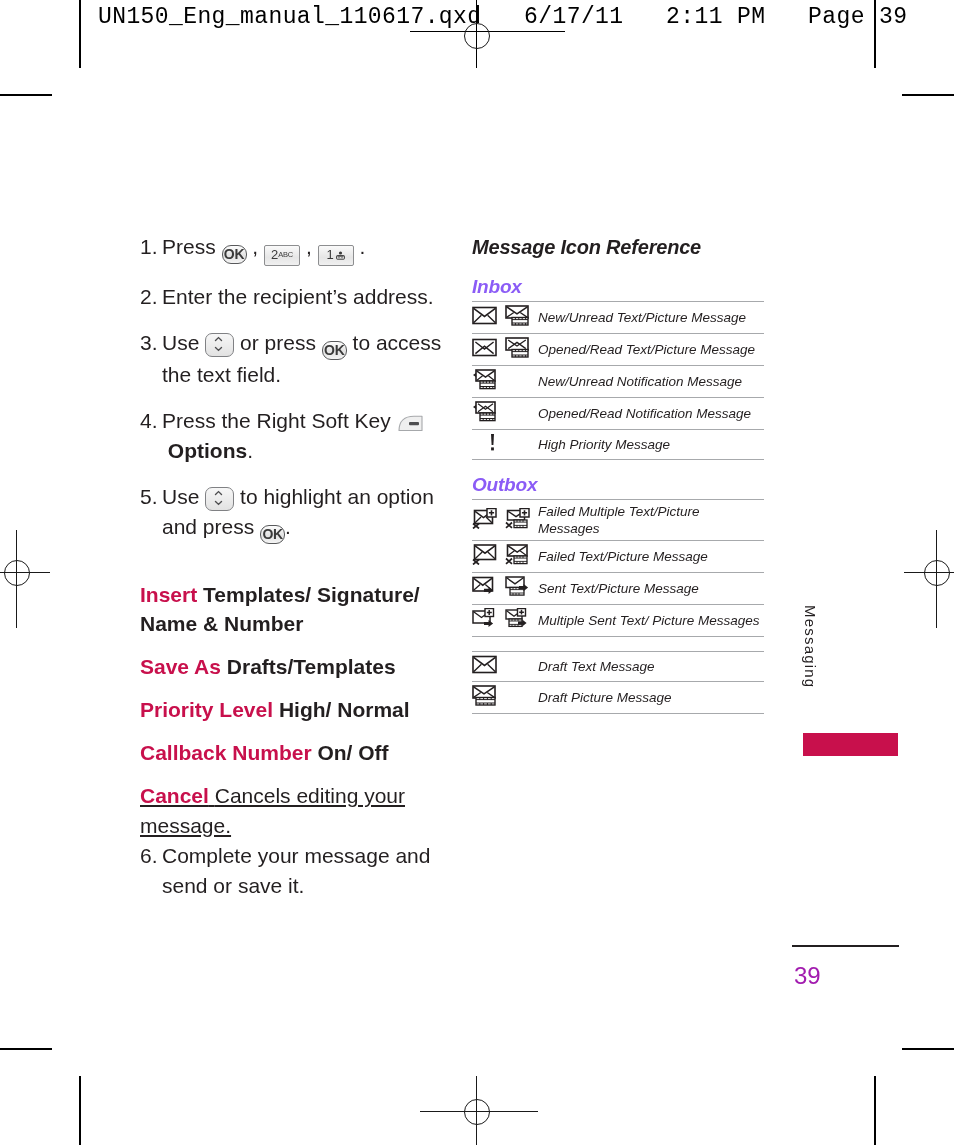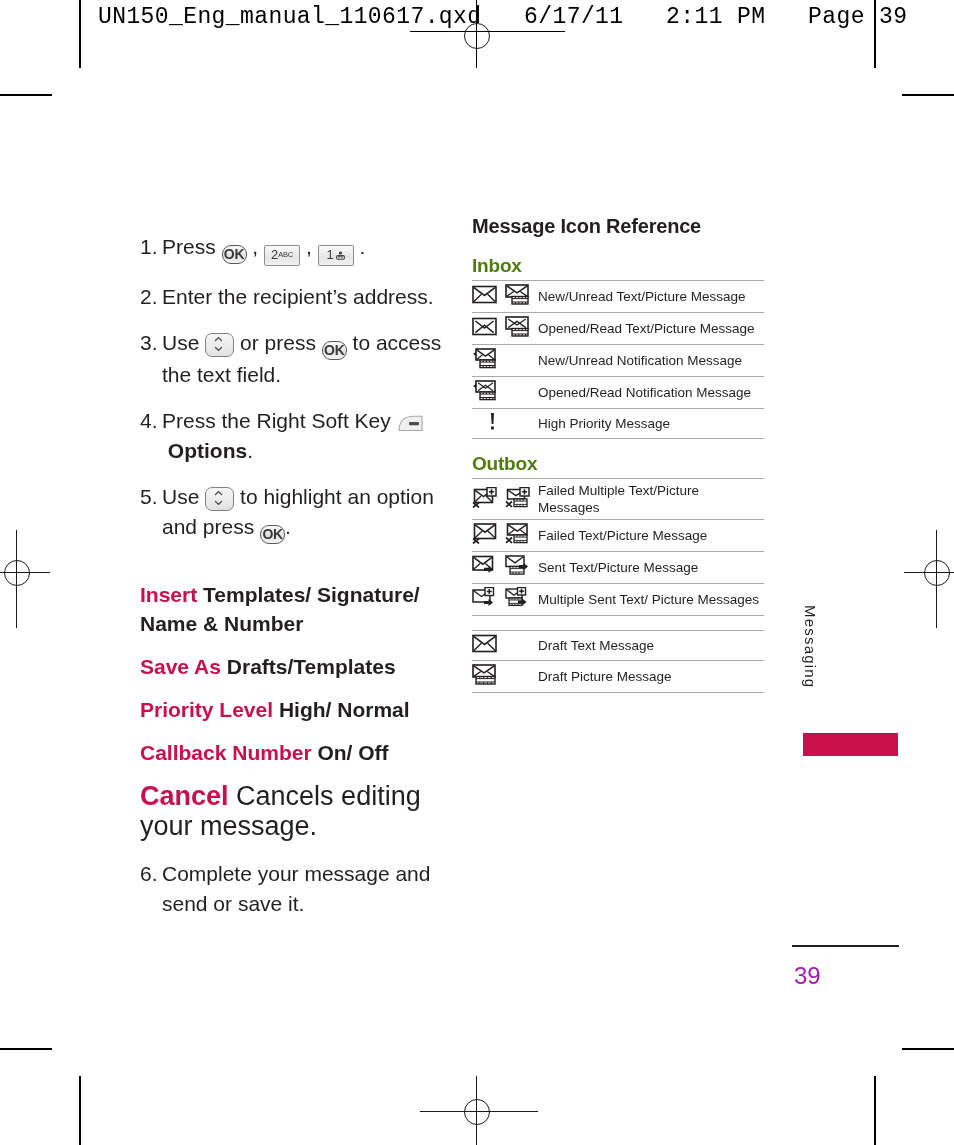--- a/index.html
+++ b/index.html
@@ -38,22 +38,23 @@
   }
 
   
   .col-left {
     position: absolute;
     left: 140px; top: 232px;
     width: 320px;
   }
   .col-right {
     position: absolute;
-    left: 472px; top: 215px;
+    left: 472px; top: 236px;
     width: 292px;
+    font-style: italic;
   }
 
   
   .step {
     display: flex;
     font-size: 21px;
     line-height: 30px;
     margin-bottom: 16px;
     color: #231f20;
   }
@@ -122,37 +123,37 @@
   .opt {
     font-size: 21px;
     line-height: 29px;
     margin-bottom: 14px;
     font-weight: bold;
   }
   .opt .term { color: #c8104c; }
   .opt .def  { color: #231f20; }
 
   .para {
-    font-size: 27px;
+    font-size: 21px;
     line-height: 30px;
-    margin-bottom: 18px;
+    text-decoration: underline;
   }
   .para .term { color: #c8104c; font-weight: bold; }
 
   
   .ref-title {
     font-size: 20px;
     font-weight: bold;
     color: #231f20;
     margin: 0 0 17px 0;
     letter-spacing: -0.2px;
   }
   .grp-title {
     font-size: 19px;
-    color: #4d7c0f;
+    color: #8b5cf6;
     margin: 0 0 3px 0;
     letter-spacing: -0.2px;
   }
   table.icon-table {
     width: 292px;
     border-collapse: collapse;
     margin: 0 0 14px 0;
   }
   table.icon-table tr {
     border-top: 1.6px solid #a7a9ac;

